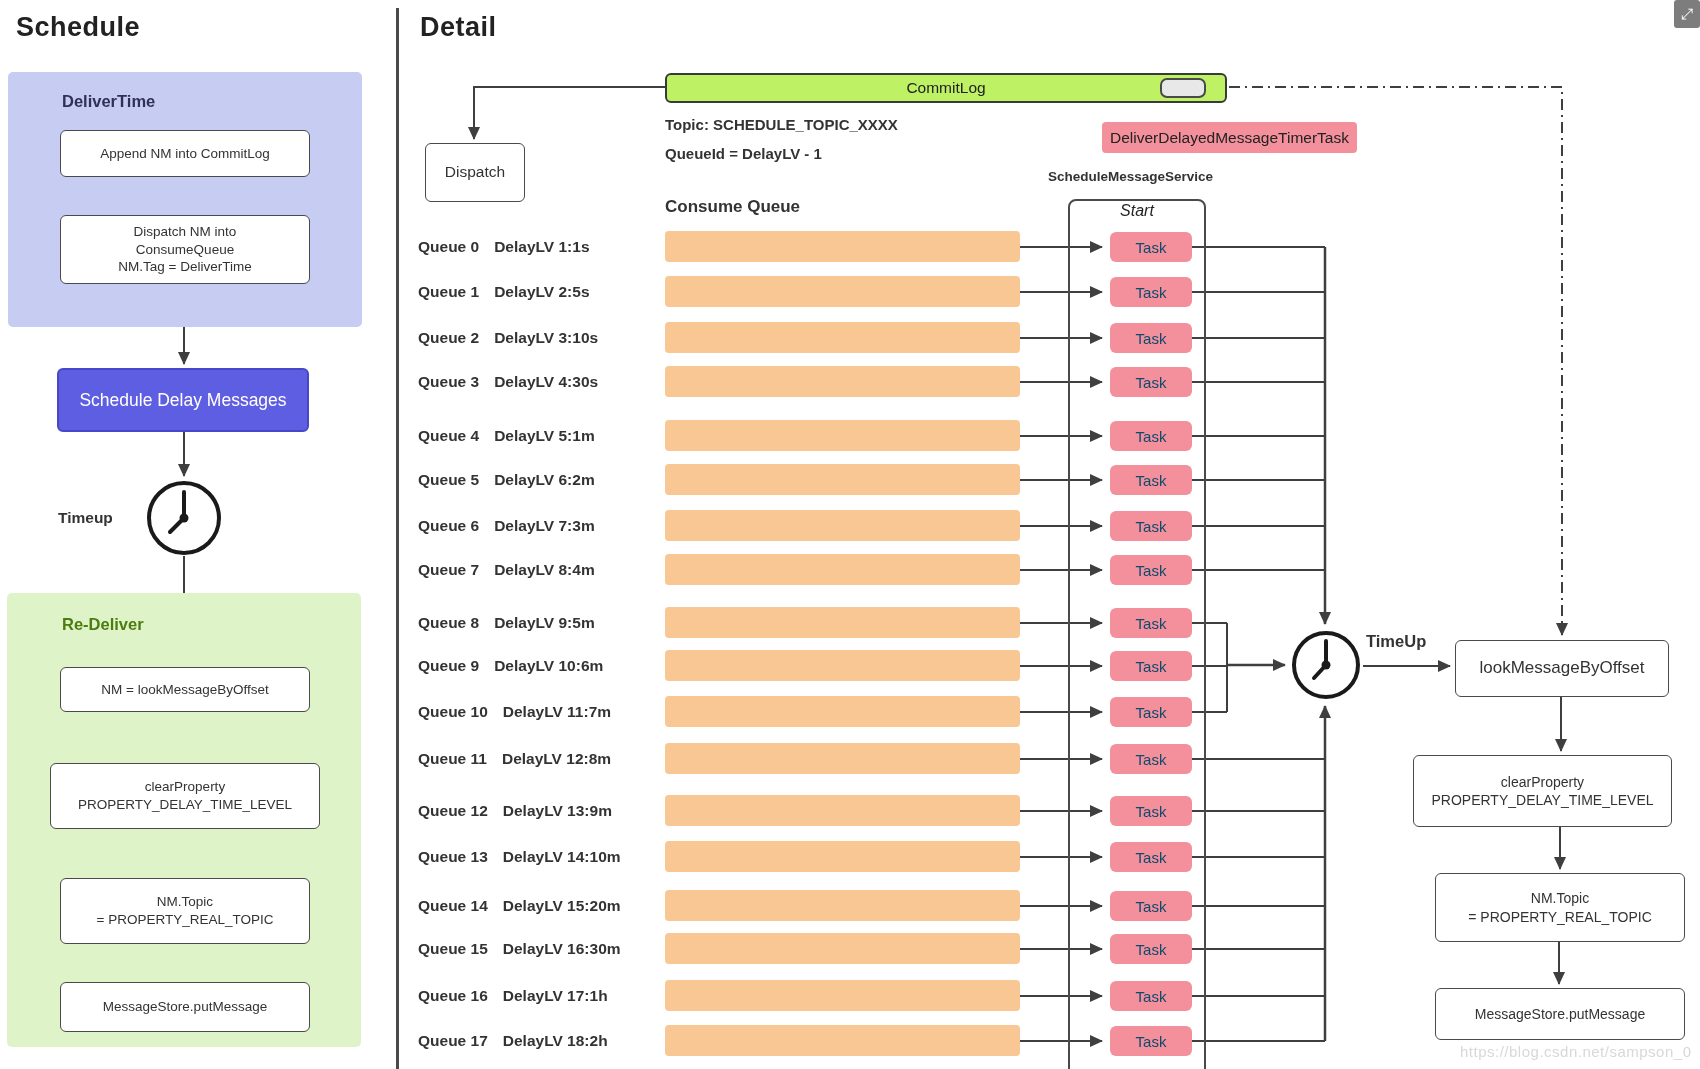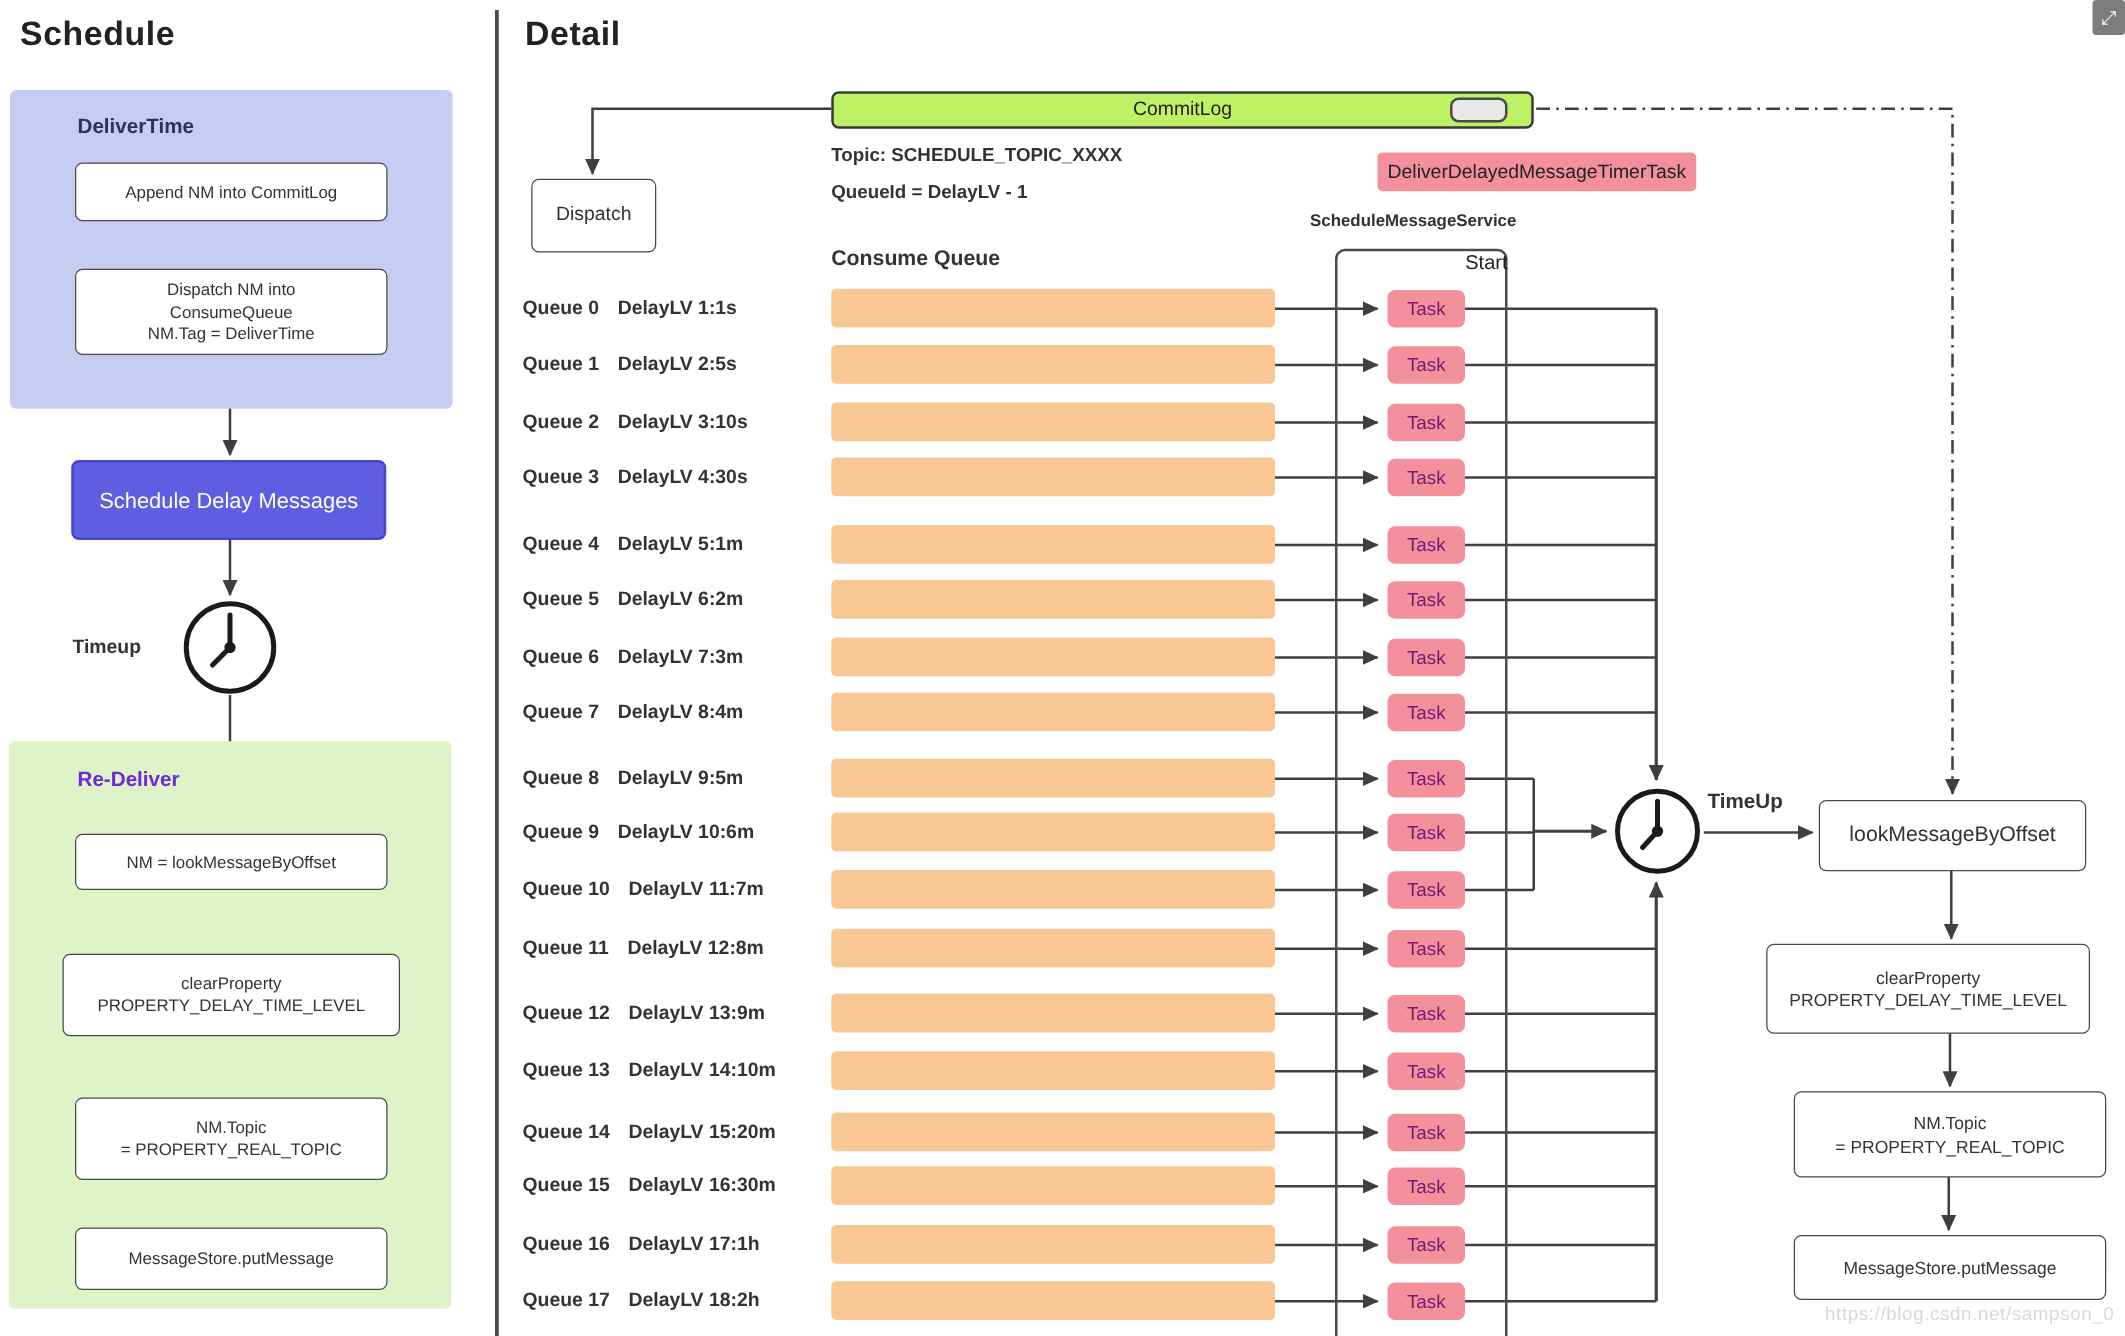--- a/index.html
+++ b/index.html
@@ -12,22 +12,22 @@
   .box{position:absolute;background:#fff;border:1.5px solid #4a4a4a;border-radius:6px;
        display:flex;align-items:center;justify-content:center;text-align:center;
        font-size:13.5px;color:#333;line-height:1.32;}
   .ml{white-space:pre-line;}
   .btn-purple{position:absolute;background:#5E5EE2;border:2px solid #4747C8;border-radius:6px;
        color:#fff;font-size:17.5px;display:flex;align-items:center;justify-content:center;}
   .bold-line{position:absolute;font-weight:bold;font-size:15px;color:#333;white-space:nowrap;}
   .qlabel{position:absolute;left:418px;height:22px;display:flex;align-items:center;gap:15px;
        font-weight:bold;font-size:15.5px;color:#333;white-space:nowrap;}
   .qbar{position:absolute;left:665px;width:355px;height:31px;background:#F8C794;border-radius:4px;}
-  .task{position:absolute;left:1110px;width:62px;height:30px;background:#F3909B;border-radius:6px;
-       display:flex;align-items:center;justify-content:center;font-size:15px;color:#701a75;}
+  .task{position:absolute;left:1110px;width:82px;height:30px;background:#F3909B;border-radius:6px;
+       display:flex;align-items:center;justify-content:center;font-size:15px;color:#0c4a6e;}
   .pinkbar{position:absolute;background:#F3909B;border-radius:4px;display:flex;align-items:center;
        justify-content:center;font-size:15.5px;color:#222;}
   .watermark{position:absolute;font-size:15px;color:#D8D8D8;letter-spacing:.5px;white-space:nowrap;}
   .corner{position:absolute;background:#7D7D7D;color:#fff;border-radius:3px;
        display:flex;align-items:center;justify-content:center;font-size:15px;}
   svg.wires{position:absolute;left:0;top:0;}
 </style>
 </head>
 <body>
 
@@ -117,21 +117,21 @@
 
   <div class="bold-line" style="left:58px;top:509px;font-size:15.5px;">Timeup</div>
   <svg class="abs" style="left:145px;top:479px;" width="78" height="78" viewBox="0 0 78 78">
     <circle cx="39" cy="39" r="35" fill="#fff" stroke="#1a1a1a" stroke-width="4"></circle>
     <line x1="39" y1="39" x2="39" y2="13" stroke="#1a1a1a" stroke-width="4" stroke-linecap="round"></line>
     <line x1="39" y1="39" x2="25" y2="53" stroke="#1a1a1a" stroke-width="4" stroke-linecap="round"></line>
     <circle cx="39" cy="39" r="4.5" fill="#1a1a1a"></circle>
   </svg>
 
   <div class="grp" style="left:7px;top:593px;width:354px;height:454px;background:#DEF3C8;"></div>
-  <div class="grp-label" style="left:62px;top:615px;color:#6d28d9;">Re-Deliver</div>
+  <div class="grp-label" style="left:62px;top:615px;color:#4d7c0f;">Re-Deliver</div>
   <div class="box" style="left:60px;top:667px;width:248px;height:43px;">NM = lookMessageByOffset</div>
   <div class="box ml" style="left:50px;top:763px;width:268px;height:64px;">clearProperty
 PROPERTY_DELAY_TIME_LEVEL</div>
   <div class="box ml" style="left:60px;top:878px;width:248px;height:64px;">NM.Topic
 = PROPERTY_REAL_TOPIC</div>
   <div class="box" style="left:60px;top:982px;width:248px;height:48px;">MessageStore.putMessage</div>
 
   <div class="abs" style="left:396px;top:8px;width:3px;height:1061px;background:#4a4a4a;"></div>
 
   <div class="abs h1" style="left:420px;top:12px;">Detail</div>
@@ -148,21 +148,21 @@
 
   <div class="bold-line" style="left:665px;top:116px;">Topic: SCHEDULE_TOPIC_XXXX</div>
   <div class="bold-line" style="left:665px;top:145px;">QueueId = DelayLV - 1</div>
   <div class="bold-line" style="left:665px;top:197px;font-size:17px;">Consume Queue</div>
 
   <div class="pinkbar" style="left:1102px;top:122px;width:255px;height:31px;">DeliverDelayedMessageTimerTask</div>
   <div class="bold-line" style="left:1048px;top:169px;font-size:13.5px;">ScheduleMessageService</div>
 
   <div class="abs" style="left:1068px;top:199px;width:138px;height:880px;border:2px solid #4a4a4a;
        border-radius:8px;box-sizing:border-box;"></div>
-  <div class="abs" style="left:1068px;top:202px;width:138px;text-align:right;font-size:16px;color:#222;">Start</div>
+  <div class="abs" style="left:1068px;top:202px;width:138px;text-align:center;font-size:16px;color:#222;font-style:italic;">Start</div>
 
   <div id="queue-rows">
       <div class="qlabel" style="top: 236px;">
         <span>Queue 0</span>
         <span>DelayLV 1:1s</span>
       </div>
       <div class="qbar" style="top: 231px;"></div>
       <div class="task" style="top: 232px;">Task</div>
       <div class="qlabel" style="top: 281px;">
         <span>Queue 1</span>

